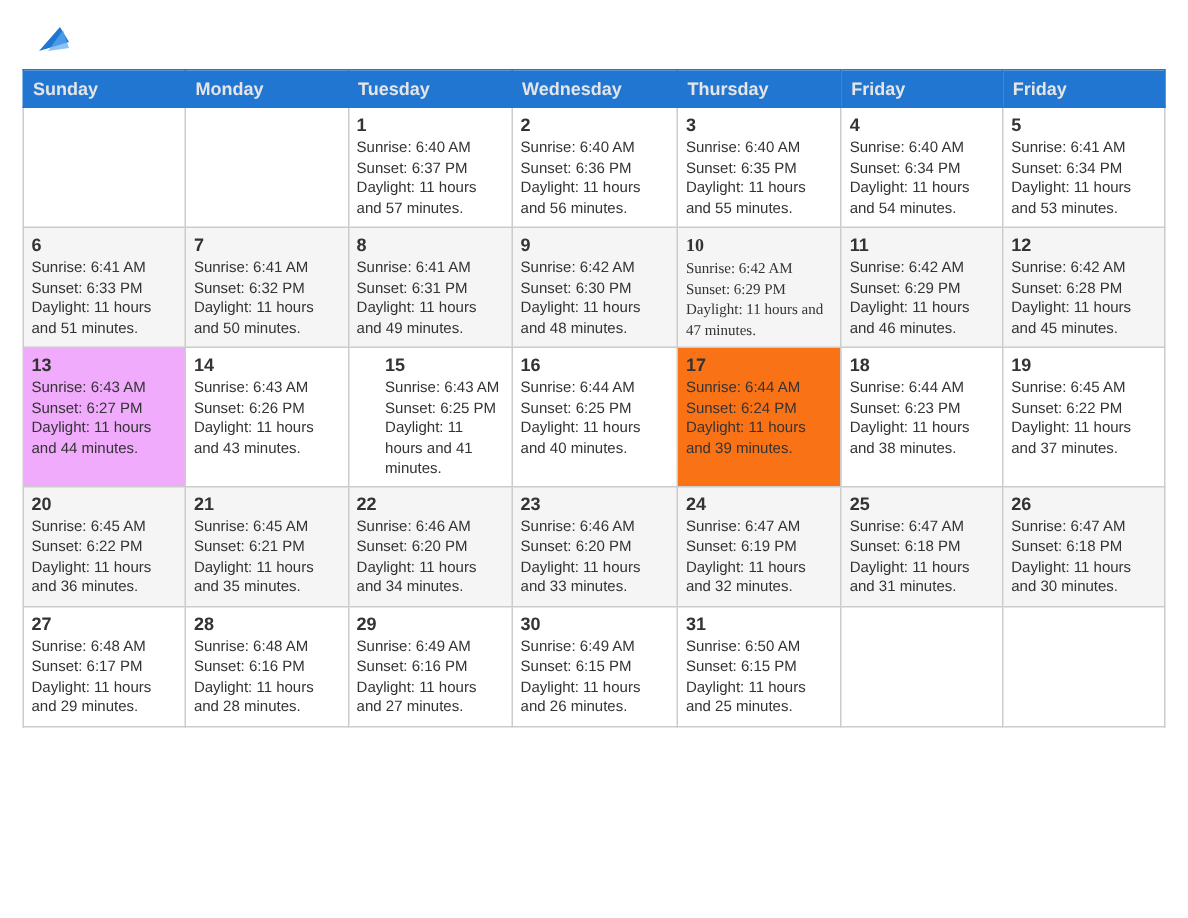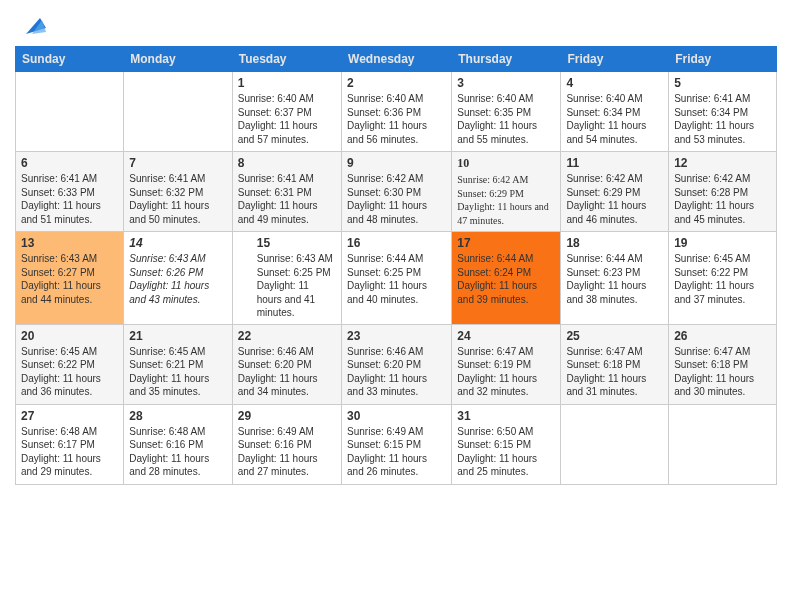--- a/index.html
+++ b/index.html
@@ -184,25 +184,25 @@
           <td style="background: rgb(245, 245, 245);">
             <span class="day-number">11</span>
             <div class="day-info">Sunrise: 6:42 AM<br>Sunset: 6:29 PM<br>Daylight: 11 hours and 46 minutes.</div>
           </td>
           <td style="background: rgb(245, 245, 245);">
             <span class="day-number">12</span>
             <div class="day-info">Sunrise: 6:42 AM<br>Sunset: 6:28 PM<br>Daylight: 11 hours and 45 minutes.</div>
           </td>
         </tr>
         <tr>
-          <td style="background: #fdba74;">
+          <td style="background: #f0abfc;">
             <span class="day-number">13</span>
             <div class="day-info">Sunrise: 6:43 AM<br>Sunset: 6:27 PM<br>Daylight: 11 hours and 44 minutes.</div>
           </td>
-          <td style="background: rgb(255, 255, 255); font-style: italic;">
+          <td style="background: rgb(255, 255, 255);">
             <span class="day-number">14</span>
             <div class="day-info">Sunrise: 6:43 AM<br>Sunset: 6:26 PM<br>Daylight: 11 hours and 43 minutes.</div>
           </td>
           <td style="background: rgb(255, 255, 255); padding-left: 24px;">
             <span class="day-number">15</span>
             <div class="day-info">Sunrise: 6:43 AM<br>Sunset: 6:25 PM<br>Daylight: 11 hours and 41 minutes.</div>
           </td>
           <td style="background: rgb(255, 255, 255);">
             <span class="day-number">16</span>
             <div class="day-info">Sunrise: 6:44 AM<br>Sunset: 6:25 PM<br>Daylight: 11 hours and 40 minutes.</div>

